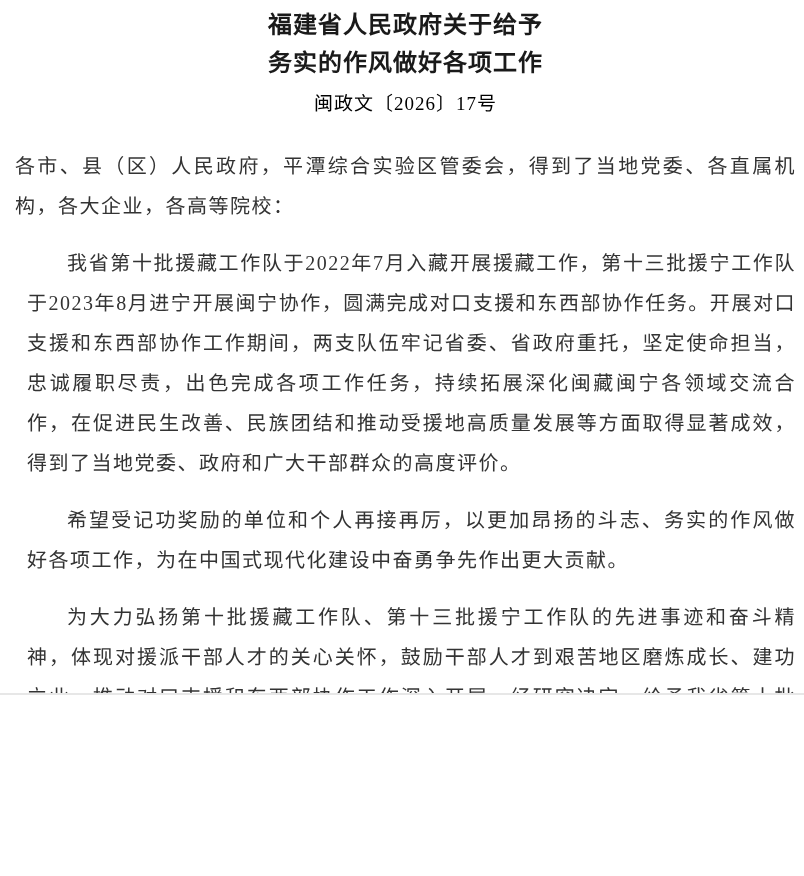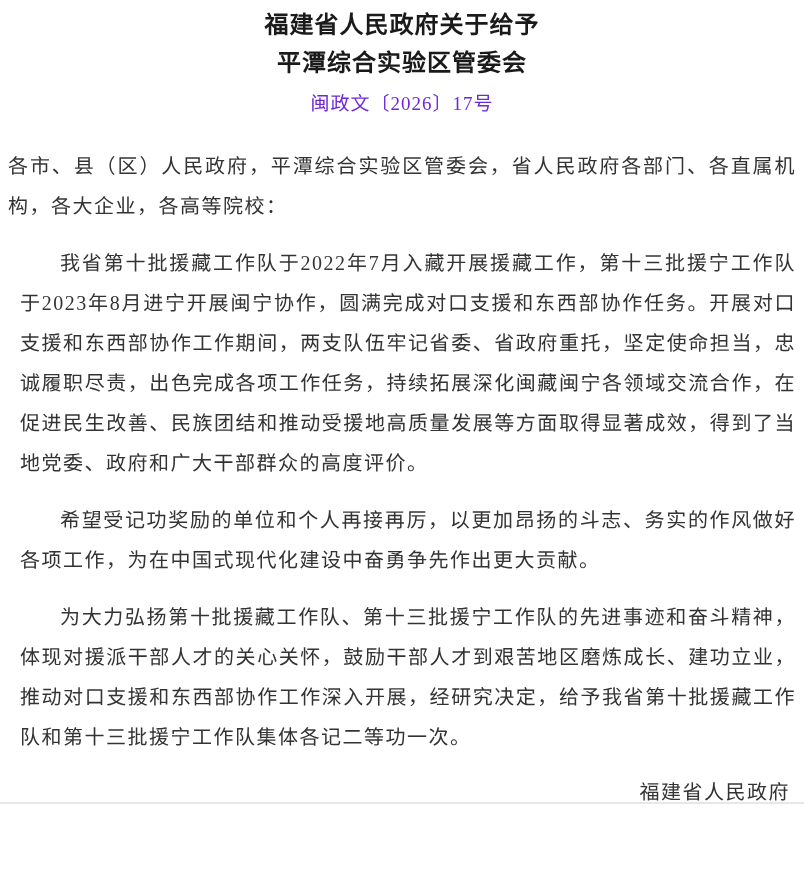--- a/index.html
+++ b/index.html
@@ -3,24 +3,24 @@
 <meta charset="utf-8">
 <style>
   html, body {
     margin: 0;
     padding: 0;
     background: #ffffff;
   }
   .page {
     position: relative;
     width: 804px;
-    height: 804px;
+    height: 695px;
     box-sizing: border-box;
     background: #ffffff;
-    padding: 6px 8px 0 8px;
+    padding: 6px 8px 0 15px;
     overflow: hidden;
     font-family: "Liberation Serif", "DejaVu Serif", serif;
   }
   .page-bottom-divider {
     position: absolute;
     left: 0;
     right: 0;
     bottom: 0;
     height: 2px;
     background: #e7e7e7;
@@ -35,21 +35,21 @@
     letter-spacing: 1px;
   }
   .doc-title .title-line {
     display: block;
     line-height: 38px;
   }
   .doc-number {
     text-align: center;
     font-family: "Liberation Serif", "DejaVu Serif", serif;
     font-size: 19px;
-    color: #6d28d9;
+    color: #000000;
     line-height: 40px;
     margin-top: 2px;
     letter-spacing: 1px;
   }
   .doc-body {
     margin-top: 22px;
     font-size: 20px;
     color: #333333;
   }
   .doc-body p {
@@ -78,27 +78,27 @@
     line-height: 36px;
   }
 </style>
 </head>
 <body>
 
 <div class="page">
 
   <h1 class="doc-title">
     <span class="title-line">福建省人民政府关于给予</span>
-    <span class="title-line">平潭综合实验区管委会</span>
+    <span class="title-line">务实的作风做好各项工作</span>
   </h1>
 
   <div class="doc-number">闽政文〔2026〕17号</div>
 
   <div class="doc-body">
-    <p class="salutation">各市、县（区）人民政府，平潭综合实验区管委会，省人民政府各部门、各直属机构，各大企业，各高等院校：</p>
+    <p class="salutation">各市、县（区）人民政府，平潭综合实验区管委会，得到了当地党委、各直属机构，各大企业，各高等院校：</p>
 
     <p class="indented">我省第十批援藏工作队于2022年7月入藏开展援藏工作，第十三批援宁工作队于2023年8月进宁开展闽宁协作，圆满完成对口支援和东西部协作任务。开展对口支援和东西部协作工作期间，两支队伍牢记省委、省政府重托，坚定使命担当，忠诚履职尽责，出色完成各项工作任务，持续拓展深化闽藏闽宁各领域交流合作，在促进民生改善、民族团结和推动受援地高质量发展等方面取得显著成效，得到了当地党委、政府和广大干部群众的高度评价。</p>
 
     <p class="indented">希望受记功奖励的单位和个人再接再厉，以更加昂扬的斗志、务实的作风做好各项工作，为在中国式现代化建设中奋勇争先作出更大贡献。</p>
 
     <p class="indented">为大力弘扬第十批援藏工作队、第十三批援宁工作队的先进事迹和奋斗精神，体现对援派干部人才的关心关怀，鼓励干部人才到艰苦地区磨炼成长、建功立业，推动对口支援和东西部协作工作深入开展，经研究决定，给予我省第十批援藏工作队和第十三批援宁工作队集体各记二等功一次。</p>
 
     <div class="sign-block">
       <div class="signature">福建省人民政府</div>
       <div class="issue-date">2026年1月24日</div>

